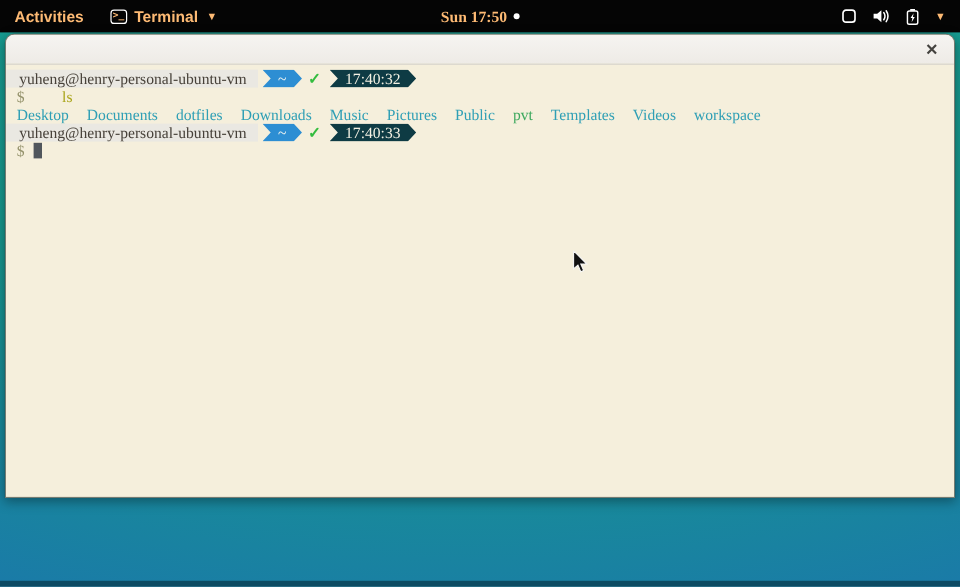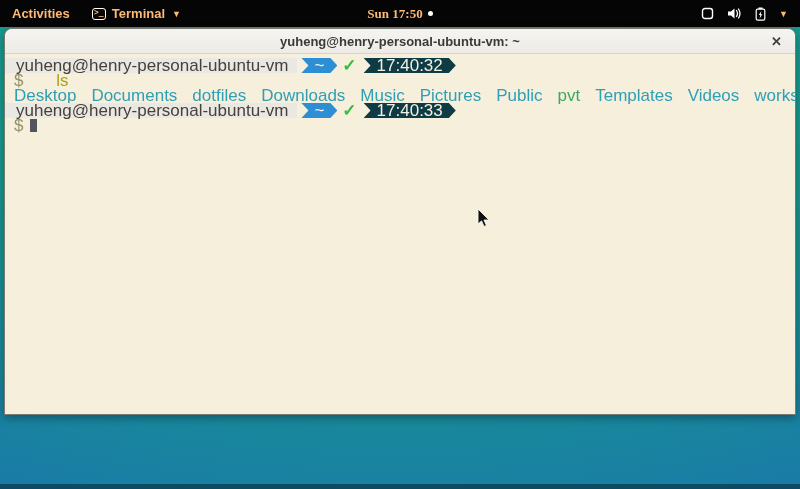--- a/index.html
+++ b/index.html
@@ -62,22 +62,22 @@
     position:relative;
     font-size:13px; font-weight:bold; color:#3c3a36;
   }
   .close-btn {
     position:absolute; right:13px; top:0; height:100%;
     display:flex; align-items:center;
     font-size:13px; font-weight:bold; color:#44423e; cursor:pointer;
   }
   .screen {
     flex:1 1 auto; background:var(--terminal-bg);
-    font-family:Liberation Sans, sans-serif;
-    font-size:17px; line-height:15px; color:#333;
+    font-family:Liberation Serif, serif;
+    font-size:13px; line-height:15px; color:#333;
     padding-top:4px; cursor:text;
   }
   .line { height:15px; white-space:pre; display:flex; align-items:stretch; }
   .pad { padding-left:9px; }
 
   
   .seg-user {
     background:var(--seg-user-bg); color:var(--seg-user-text);
     padding:0 9px 0 11px;
   }
@@ -130,21 +130,20 @@
       <rect x="3.5" y="0.5" width="4" height="1.5" fill="#fff"></rect>
       <rect x="1.2" y="2.2" width="8.6" height="11" rx="1.5" fill="none" stroke="#fff" stroke-width="1.2"></rect>
       <polygon points="6.3,4 3.8,8 5.3,8 4.7,11.5 7.3,7.2 5.8,7.2" fill="#fff"></polygon>
     </svg>
     <span class="sys-chevron">▼</span>
   </div>
 </div>
 
 <div class="window">
   <div class="titlebar">
-    <span>yuheng@henry-personal-ubuntu-vm: ~</span>
     <span class="close-btn">✕</span>
   </div>
 
   <div class="screen">
 
     <div class="line">
       <span class="seg-user">yuheng@henry-personal-ubuntu-vm</span>
       <span class="seg-arrow seg-path">~</span>
       <span class="check">✓</span>
       <span class="seg-arrow seg-time">17:40:32</span>

